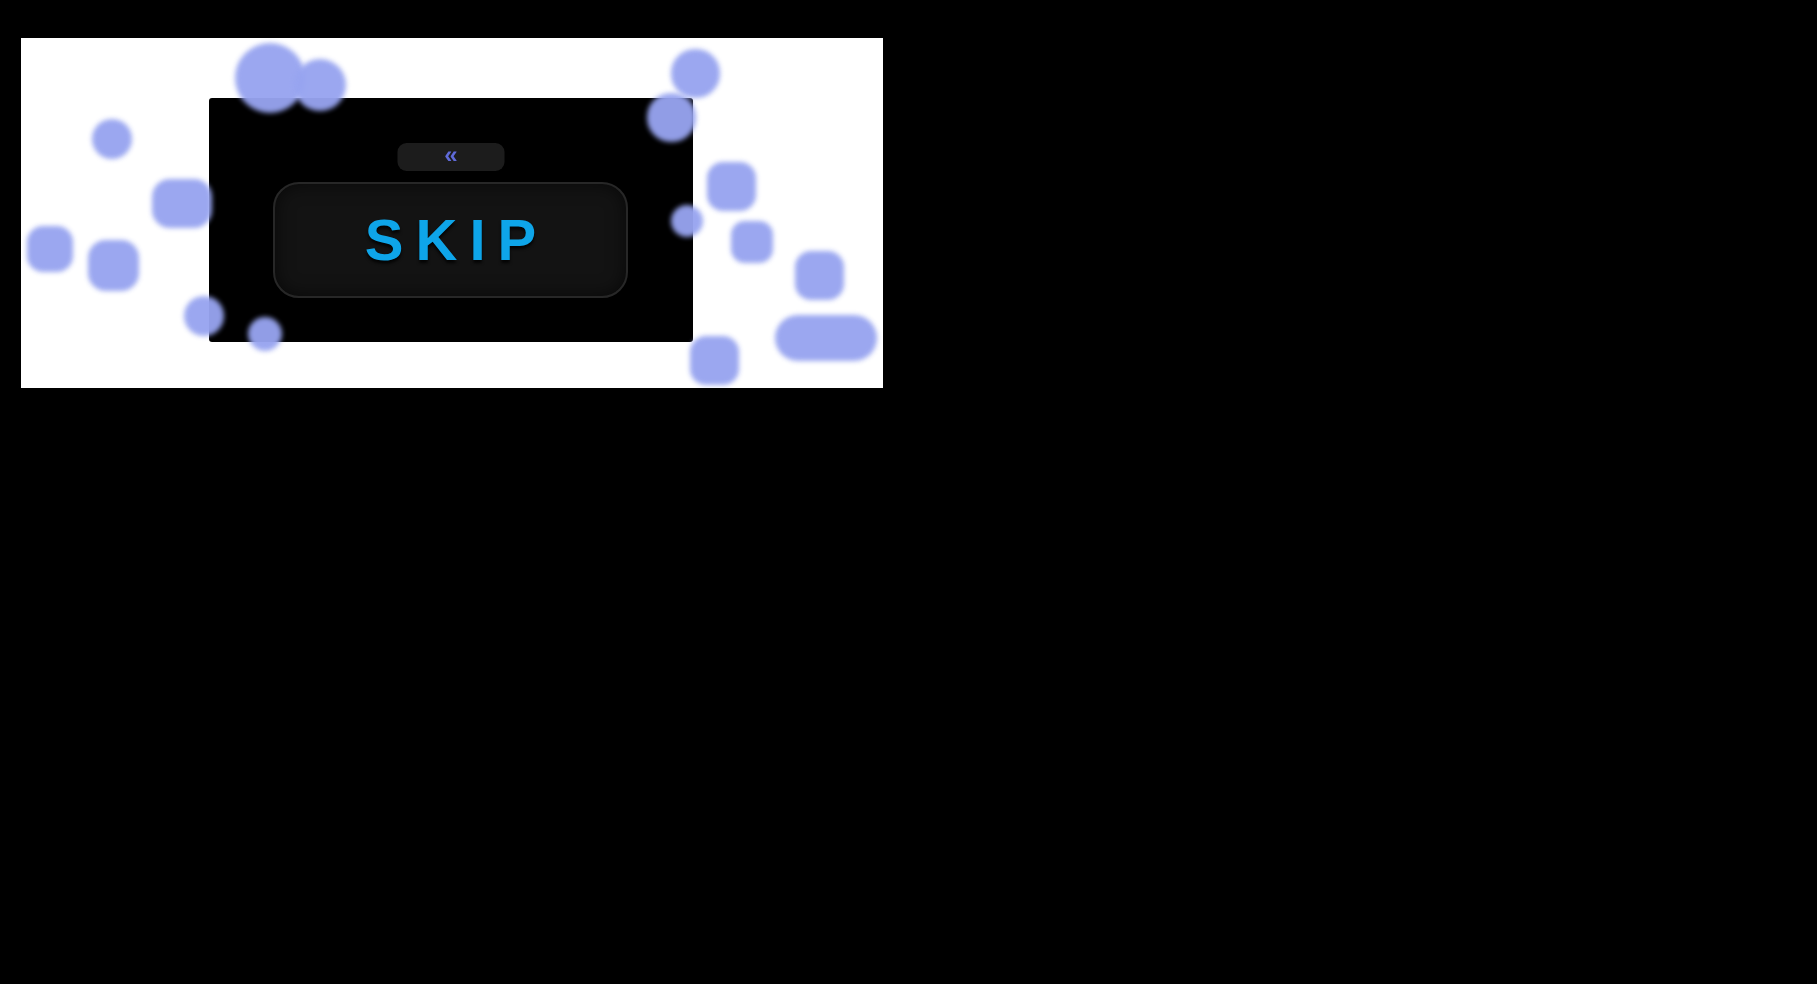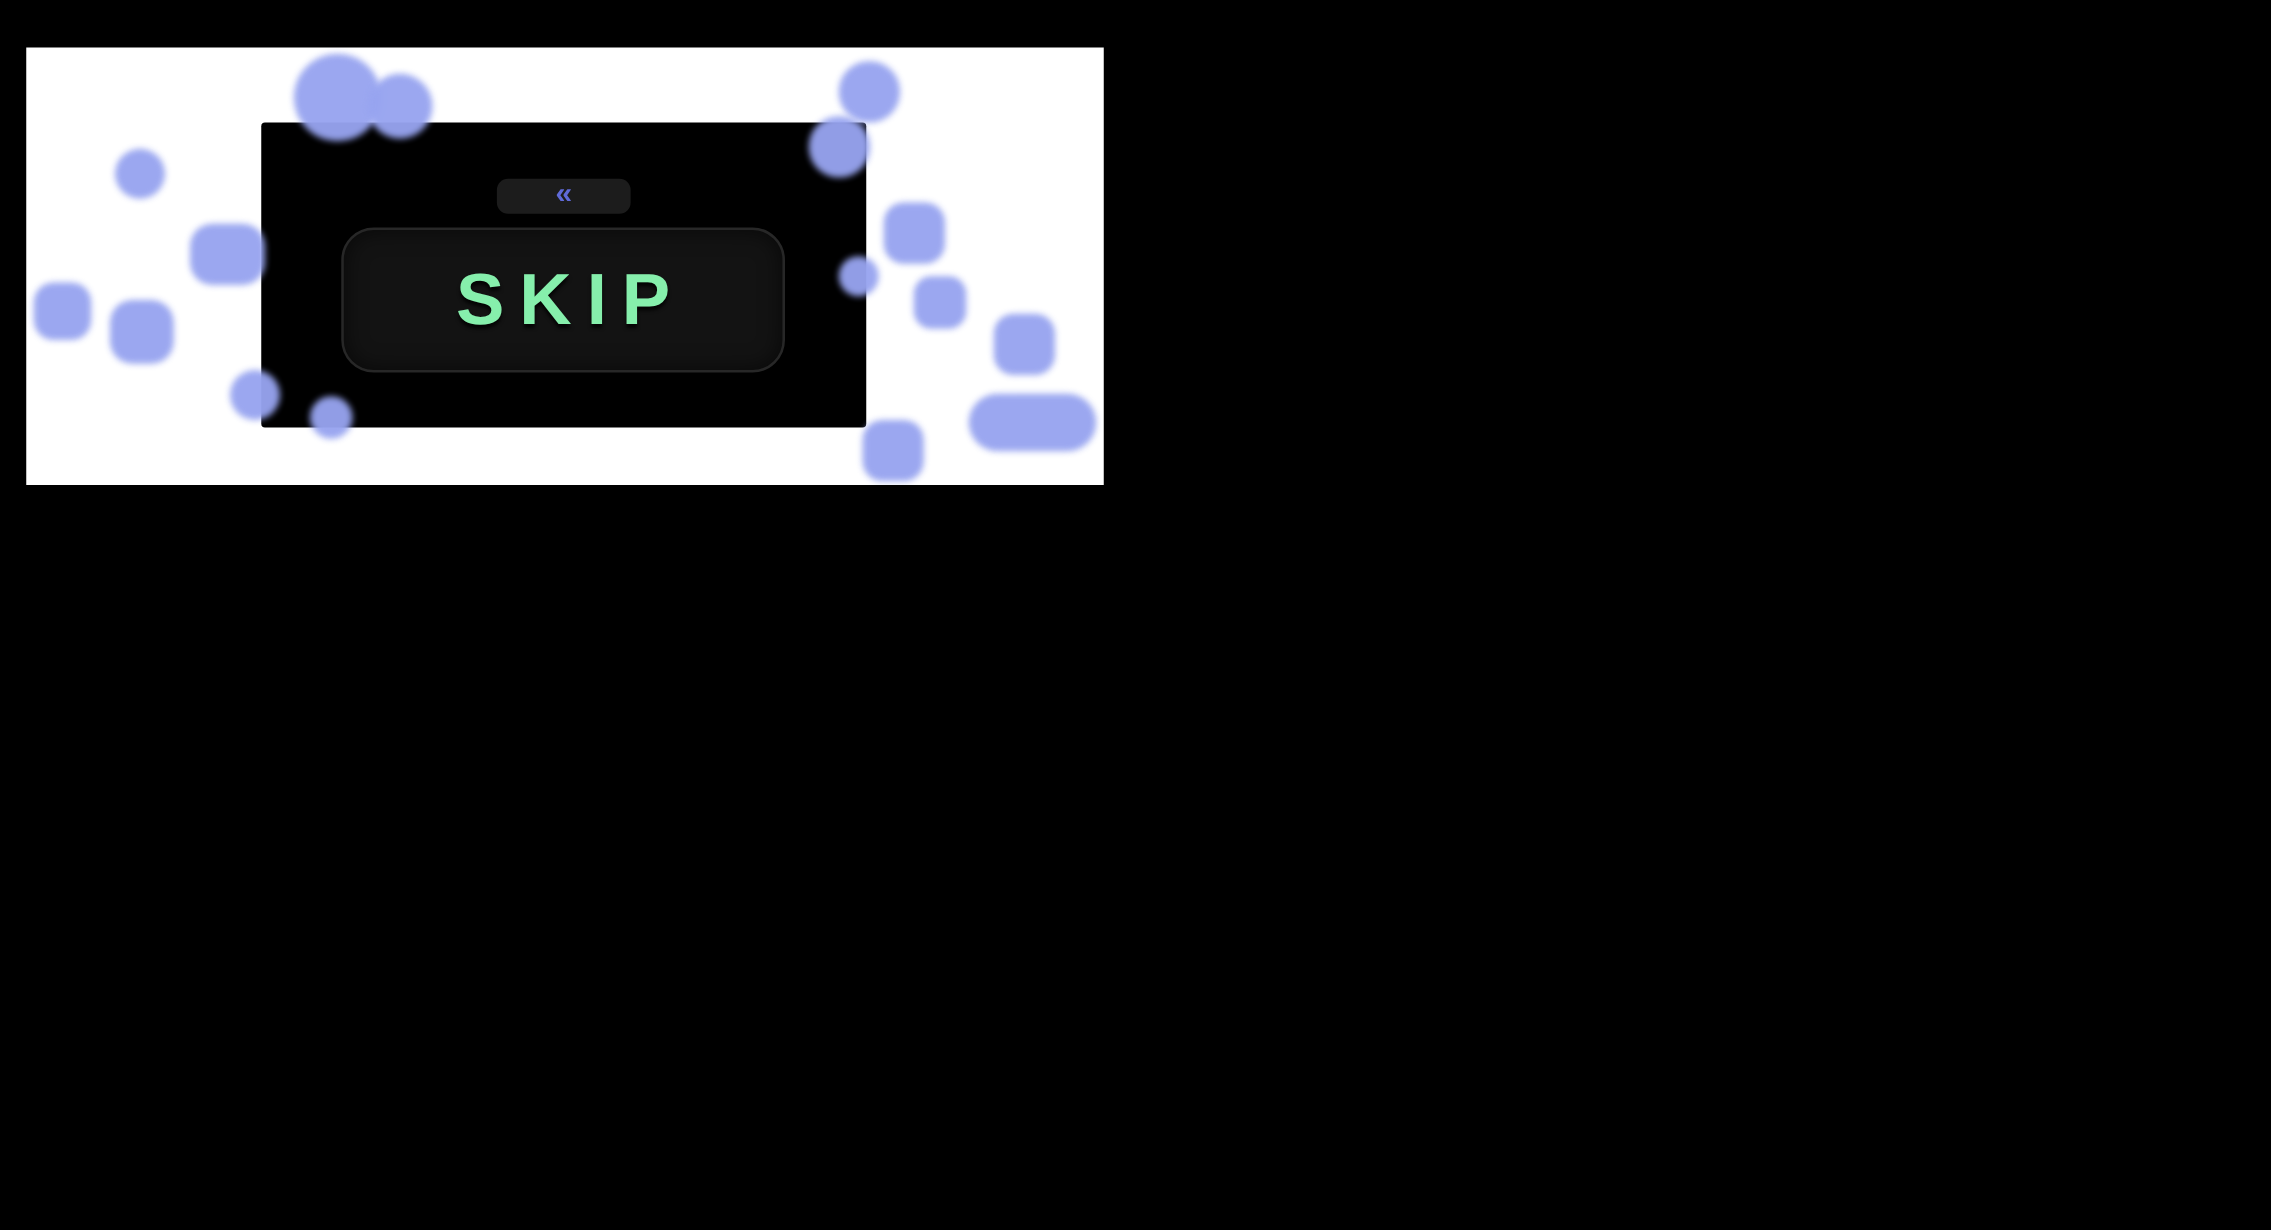--- a/index.html
+++ b/index.html
@@ -53,21 +53,21 @@
     width: 355px; height: 116px;
     background: #131313;
     border: 2px solid #272727;
     border-radius: 26px;
     box-shadow: 0 0 0 4px rgba(0,0,0,0.55), inset 0 0 18px rgba(0,0,0,0.6);
     display: flex; align-items: center; justify-content: center;
     cursor: pointer;
     z-index: 1;
   }
   .skip-button .skip-label {
-    color: #86efac;
+    color: #0ea5e9;
     font-size: 58px;
     font-weight: 800;
     letter-spacing: 12px;
     padding-left: 12px; 
     text-shadow: 0 3px 3px rgba(0,0,0,0.8);
     line-height: 1;
     user-select: none;
   }
   .ink-layer {
     position: absolute;

